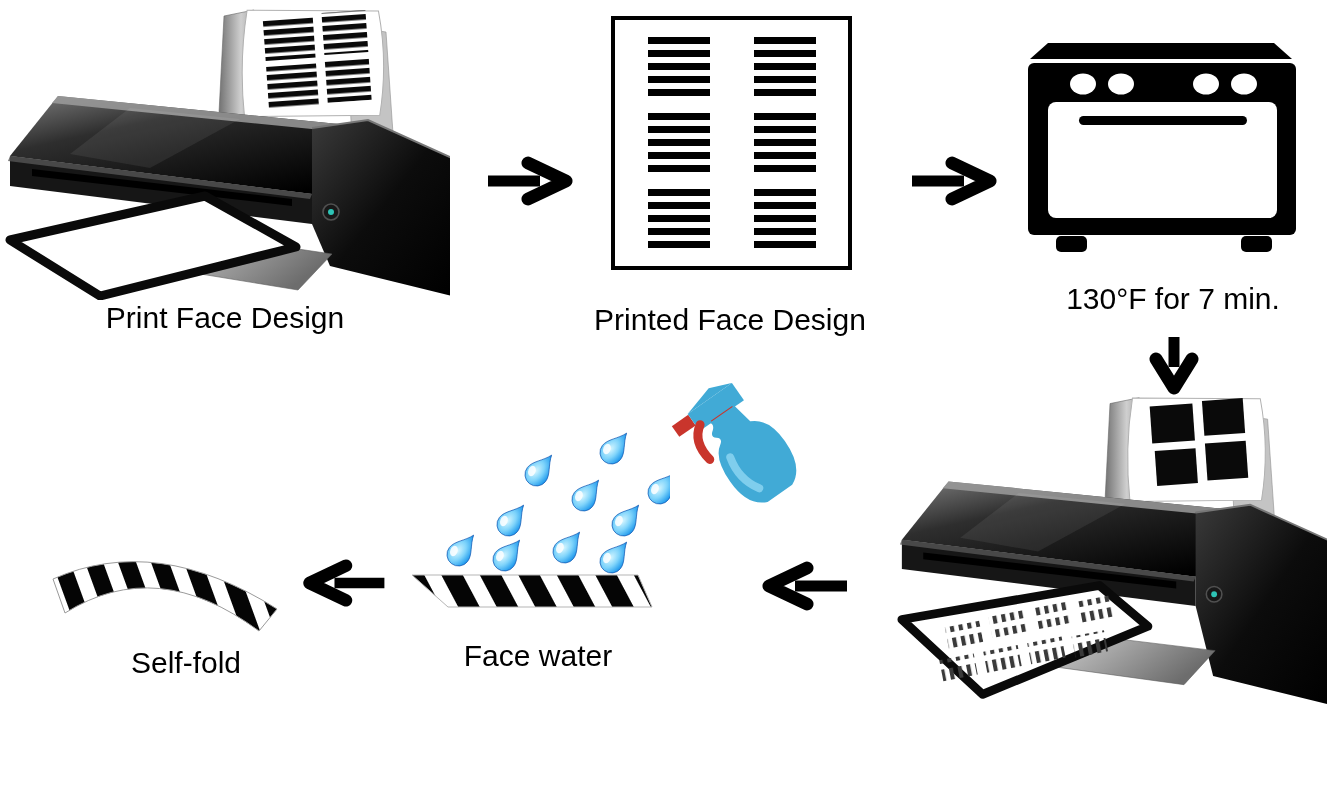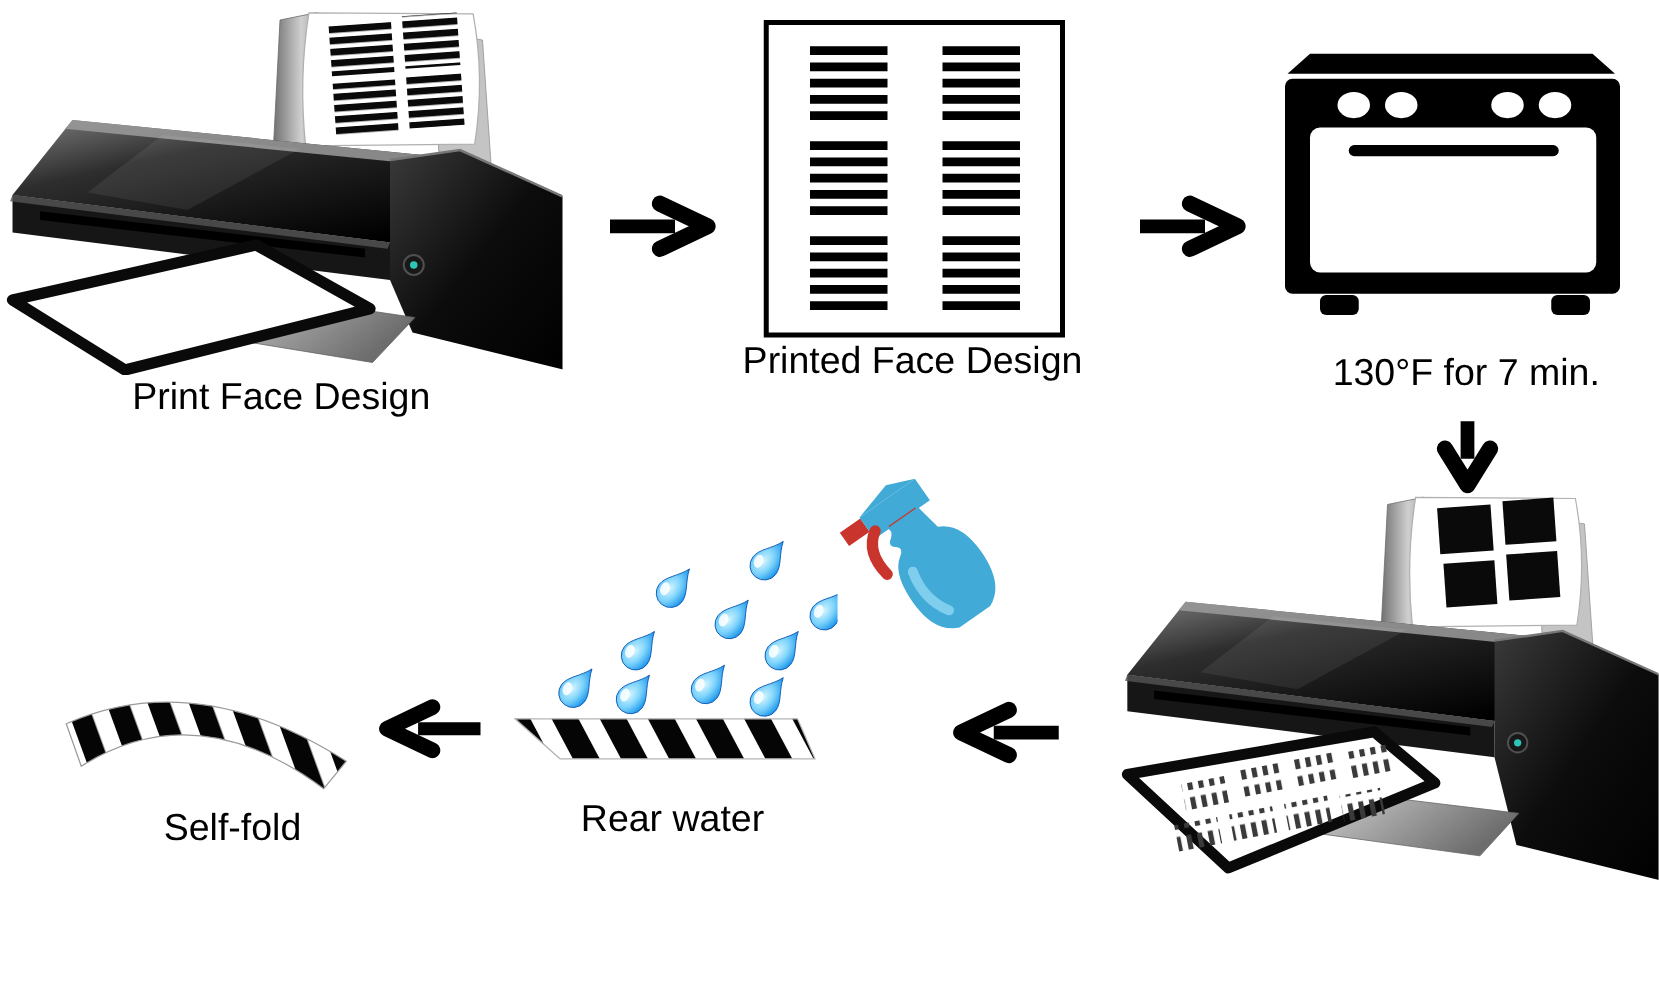--- a/index.html
+++ b/index.html
@@ -131,21 +131,21 @@
         </div>
         <div class="pf-group">
           <div class="pf-bar"></div>
           <div class="pf-bar"></div>
           <div class="pf-bar"></div>
           <div class="pf-bar"></div>
           <div class="pf-bar"></div>
         </div>
       </div>
     </div>
-  <div class="step-label" style="left:570px;top:272px;width:320px">Printed Face Design</div>
+  <div class="step-label" style="left:570px;top:303px;width:320px">Printed Face Design</div>
 
   <svg class="abs" style="left:906px;top:156px" width="92" height="50" viewBox="0 0 92 50">
     <line x1="6" y1="25" x2="58" y2="25" stroke="var(--ink,#000)" stroke-width="11"></line>
     <path d="M46 7 L84 25 L46 43" fill="none" stroke="var(--ink,#000)" stroke-width="13" stroke-linecap="round" stroke-linejoin="round"></path>
   </svg>
 
   <svg class="abs" style="left:1020px;top:40px" width="285" height="222" viewBox="0 0 285 222">
     <polygon points="28,3 254,3 272,19 10,19" fill="var(--ink,#000)"></polygon>
     <rect x="8" y="23" width="268" height="172" rx="6" fill="var(--ink,#000)"></rect>
     <ellipse cx="63" cy="44" rx="13" ry="10.5" fill="#fff"></ellipse>
@@ -261,21 +261,21 @@
     <g transform="translate(6,-8) rotate(-35 76 72)">
       <rect x="28" y="13" width="20" height="13" fill="var(--bottle-red,#c9352c)"></rect>
       <polygon points="48,12 80,3 102,12" fill="var(--bottle-blue,#41aad6)"></polygon>
       <rect x="48" y="12" width="54" height="21" fill="var(--bottle-blue,#41aad6)"></rect>
       <path d="M52 28 Q36 38 40 62" fill="none" stroke="var(--bottle-red,#c9352c)" stroke-width="9" stroke-linecap="round"></path>
       <rect x="63" y="31" width="26" height="14" fill="var(--bottle-red,#c9352c)"></rect>
       <path d="M61 32 L91 32 L95 54 Q112 62 112 90 Q112 122 93 130 L63 130 Q44 122 44 92 Q44 64 57 56 Q63 52 58 48 Q53 44 59 40 Q64 36 61 32 Z" fill="var(--bottle-blue,#41aad6)"></path>
       <path d="M58 72 Q52 95 64 114" fill="none" stroke="var(--bottle-highlight,#86d2ef)" stroke-width="8" stroke-linecap="round" opacity="0.9"></path>
     </g>
   </svg>
-  <div class="step-label" style="left:388px;top:639px;width:300px">Rear water</div>
+  <div class="step-label" style="left:388px;top:639px;width:300px">Face water</div>
 
   <svg class="abs" style="left:301px;top:559px" width="90" height="48" viewBox="0 0 92 50">
     <line x1="86" y1="25" x2="34" y2="25" stroke="var(--ink,#000)" stroke-width="11"></line>
     <path d="M46 7 L8 25 L46 43" fill="none" stroke="var(--ink,#000)" stroke-width="13" stroke-linecap="round" stroke-linejoin="round"></path>
   </svg>
 
   <svg class="abs" style="left:45px;top:543px" width="245" height="95" viewBox="0 0 245 95">
     <defs>
       <pattern id="archStripes" patternUnits="userSpaceOnUse" width="31" height="40" patternTransform="rotate(-20)">
         <rect width="17" height="40" fill="#050505"></rect>

